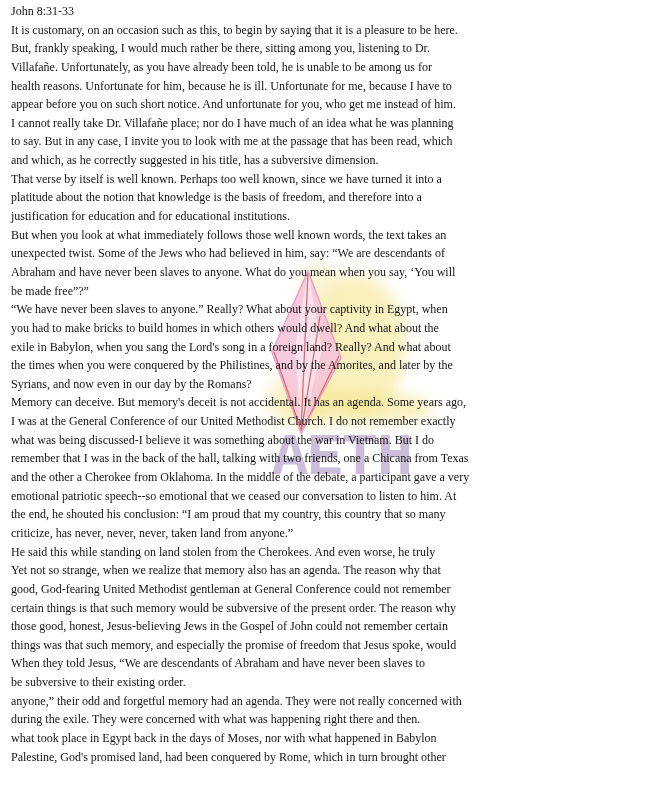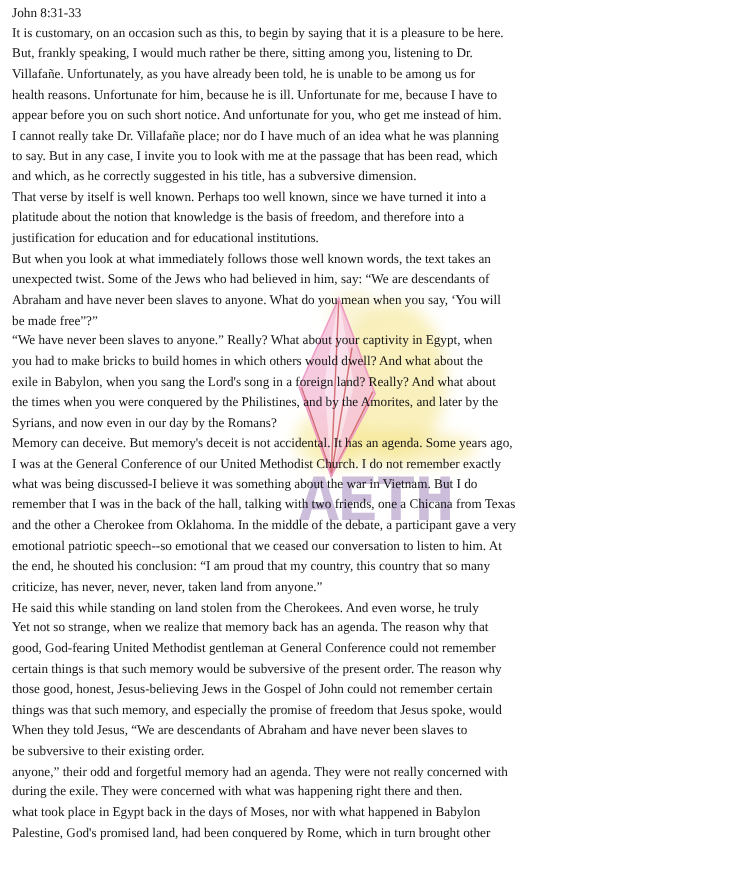--- a/index.html
+++ b/index.html
@@ -102,21 +102,21 @@
       <div class="line">Syrians, and now even in our day by the Romans?</div>
       <div class="line">Memory can deceive. But memory's deceit is not accidental. It has an agenda. Some years ago,</div>
       <div class="line">I was at the General Conference of our United Methodist Church. I do not remember exactly</div>
       <div class="line">what was being discussed-I believe it was something about the war in Vietnam. But I do</div>
       <div class="line">remember that I was in the back of the hall, talking with two friends, one a Chicana from Texas</div>
       <div class="line">and the other a Cherokee from Oklahoma. In the middle of the debate, a participant gave a very</div>
       <div class="line">emotional patriotic speech--so emotional that we ceased our conversation to listen to him. At</div>
       <div class="line">the end, he shouted his conclusion: “I am proud that my country, this country that so many</div>
       <div class="line">criticize, has never, never, never, taken land from anyone.”</div>
       <div class="line">He said this while standing on land stolen from the Cherokees. And even worse, he truly</div>
-      <div class="line">Yet not so strange, when we realize that memory back has an agenda. The reason why that</div>
+      <div class="line">Yet not so strange, when we realize that memory also has an agenda. The reason why that</div>
       <div class="line">good, God-fearing United Methodist gentleman at General Conference could not remember</div>
       <div class="line">certain things is that such memory would be subversive of the present order. The reason why</div>
       <div class="line">those good, honest, Jesus-believing Jews in the Gospel of John could not remember certain</div>
       <div class="line">things was that such memory, and especially the promise of freedom that Jesus spoke, would</div>
       <div class="line">When they told Jesus, “We are descendants of Abraham and have never been slaves to</div>
       <div class="line">be subversive to their existing order.</div>
       <div class="line">anyone,” their odd and forgetful memory had an agenda. They were not really concerned with</div>
       <div class="line">during the exile. They were concerned with what was happening right there and then.</div>
       <div class="line">what took place in Egypt back in the days of Moses, nor with what happened in Babylon</div>
       <div class="line">Palestine, God's promised land, had been conquered by Rome, which in turn brought other</div>

